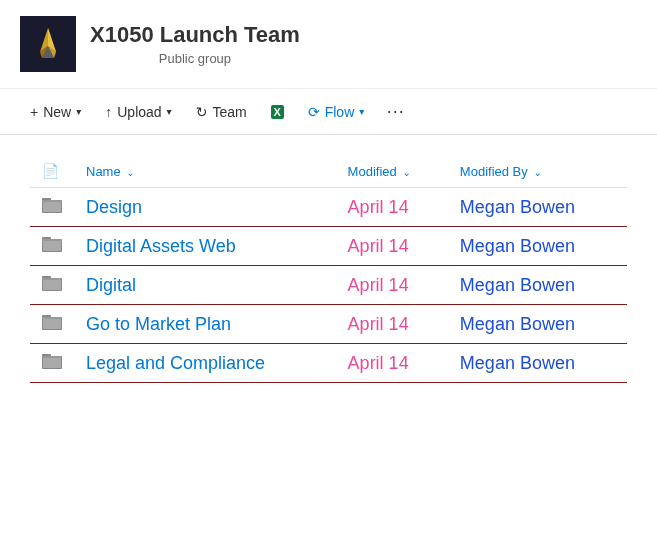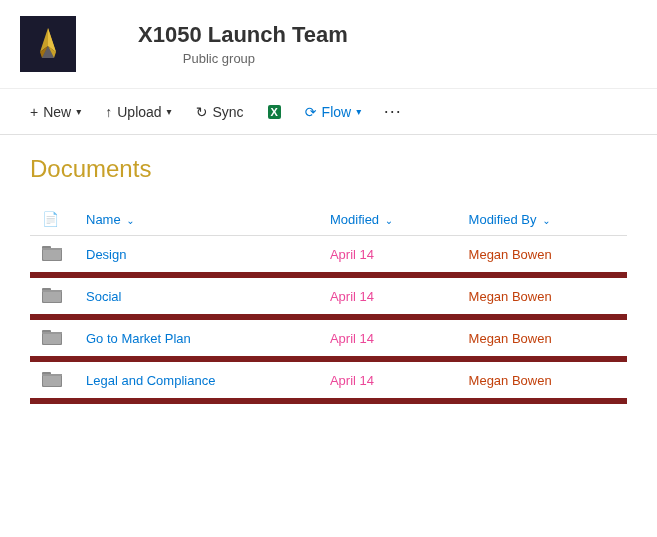--- a/index.html
+++ b/index.html
@@ -2,44 +2,44 @@
 <html><head>
   <meta charset="utf-8">
   <style>
     * { box-sizing: border-box; margin: 0; padding: 0; }
     body { font-family: 'Segoe UI', Arial, sans-serif; background: #fff; color: #333; font-size: 14px; }
 
     
     .header { display: flex; align-items: center; padding: 16px 20px; border-bottom: 1px solid #eee; }
     .header-logo { width: 56px; height: 56px; background: #1a1a2e; display: flex; align-items: center; justify-content: center; margin-right: 14px; flex-shrink: 0; }
     .header-logo svg { width: 40px; height: 40px; }
-    .header-title { font-size: 22px; font-weight: 600; color: #333; line-height: 1.2; margin-left: 48px; }
+    .header-title { font-size: 22px; font-weight: 600; color: #333; line-height: 1.2; }
     .header-subtitle { font-size: 13px; color: #666; margin-top: 2px; text-align: center; }
 
     
     .toolbar { display: flex; align-items: center; padding: 8px 20px; border-bottom: 1px solid #e0e0e0; gap: 4px; }
     .toolbar-btn { display: flex; align-items: center; gap: 5px; padding: 6px 10px; border: none; background: none; cursor: pointer; font-size: 14px; color: #333; border-radius: 3px; }
     .toolbar-btn .icon { font-size: 14px; }
     .toolbar-excel { color: #107c41; }
     .toolbar-flow { color: #0078d4; }
     .toolbar-dots { font-size: 18px; padding: 4px 8px; }
 
     
     .content { padding: 20px 30px; }
     .page-title { font-size: 24px; font-weight: 300; color: #c8a028; margin-bottom: 20px; }
 
     
     .doc-table { width: 100%; border-collapse: collapse; }
     .doc-table th { text-align: left; padding: 8px 12px; border-bottom: 1px solid #ddd; font-weight: 400; color: #0078d4; font-size: 13px; cursor: pointer; }
     .doc-table th.icon-col { width: 40px; }
-    .doc-table td { padding: 8px 12px; border-bottom: 6px solid #7f1d1d; font-size: 13px; vertical-align: middle; }
+    .doc-table td { padding: 8px 12px; border-bottom: 1px solid #7f1d1d; font-size: 18px; vertical-align: middle; }
     .file-icon-header { color: #999; font-size: 14px; }
     .doc-link { color: #0078d4; text-decoration: none; cursor: pointer; }
     .modified-col { color: #ec4899; }
-    .modified-by-col { color: #c2410c; }
+    .modified-by-col { color: #1d4ed8; }
     .sort-arrow { font-size: 10px; margin-left: 2px; }
   </style>
 </head>
 <body>
 
 <div class="header">
   <div class="header-logo">
 
     <svg viewBox="0 0 40 40" xmlns="http://www.w3.org/2000/svg">
       <polygon points="20,4 28,28 20,22 12,28" fill="#c8a028"></polygon>
@@ -63,40 +63,39 @@
   </button>
 
   <button class="toolbar-btn">
     <span class="icon">↑</span>
     <span>Upload</span>
     <span style="font-size:10px;">▾</span>
   </button>
 
   <button class="toolbar-btn">
     <span class="icon">↻</span>
-    <span>Sync</span>
+    <span>Team</span>
   </button>
 
   <button class="toolbar-btn toolbar-excel">
     <span class="icon" style="background:#107c41;color:#fff;padding:1px 3px;font-size:11px;font-weight:bold;border-radius:2px;">X</span>
   </button>
 
   <button class="toolbar-btn toolbar-flow">
     <span class="icon">⟳</span>
     <span>Flow</span>
     <span style="font-size:10px;">▾</span>
   </button>
 
   <button class="toolbar-btn toolbar-dots">
     <span>···</span>
   </button>
 </div>
 
 <div class="content">
-  <h1 class="page-title">Documents</h1>
 
   <table class="doc-table">
     <thead>
       <tr>
         <th class="icon-col">
           <span class="file-icon-header">📄</span>
         </th>
         <th>
           <span>Name</span>
           <span class="sort-arrow">⌄</span>
@@ -123,21 +122,32 @@
           <td class="modified-col">April 14</td>
           <td class="modified-by-col">Megan Bowen</td>
         </tr>
         <tr>
           <td><span><svg width="20" height="17" viewBox="0 0 20 17" xmlns="http://www.w3.org/2000/svg">
     <rect x="0" y="4" width="20" height="13" rx="1" fill="#888"></rect>
     <rect x="0" y="2" width="9" height="4" rx="1" fill="#888"></rect>
     <rect x="1" y="5" width="18" height="11" rx="1" fill="#aaa"></rect>
     <rect x="0" y="4" width="20" height="2" fill="#999"></rect>
   </svg></span></td>
-          <td><a class="doc-link" href="#">Social</a></td>
+          <td><a class="doc-link" href="#">Digital Assets Web</a></td>
+          <td class="modified-col">April 14</td>
+          <td class="modified-by-col">Megan Bowen</td>
+        </tr>
+        <tr>
+          <td><span><svg width="20" height="17" viewBox="0 0 20 17" xmlns="http://www.w3.org/2000/svg">
+    <rect x="0" y="4" width="20" height="13" rx="1" fill="#888"></rect>
+    <rect x="0" y="2" width="9" height="4" rx="1" fill="#888"></rect>
+    <rect x="1" y="5" width="18" height="11" rx="1" fill="#aaa"></rect>
+    <rect x="0" y="4" width="20" height="2" fill="#999"></rect>
+  </svg></span></td>
+          <td><a class="doc-link" href="#">Digital</a></td>
           <td class="modified-col">April 14</td>
           <td class="modified-by-col">Megan Bowen</td>
         </tr>
         <tr>
           <td><span><svg width="20" height="17" viewBox="0 0 20 17" xmlns="http://www.w3.org/2000/svg">
     <rect x="0" y="4" width="20" height="13" rx="1" fill="#888"></rect>
     <rect x="0" y="2" width="9" height="4" rx="1" fill="#888"></rect>
     <rect x="1" y="5" width="18" height="11" rx="1" fill="#aaa"></rect>
     <rect x="0" y="4" width="20" height="2" fill="#999"></rect>
   </svg></span></td>

